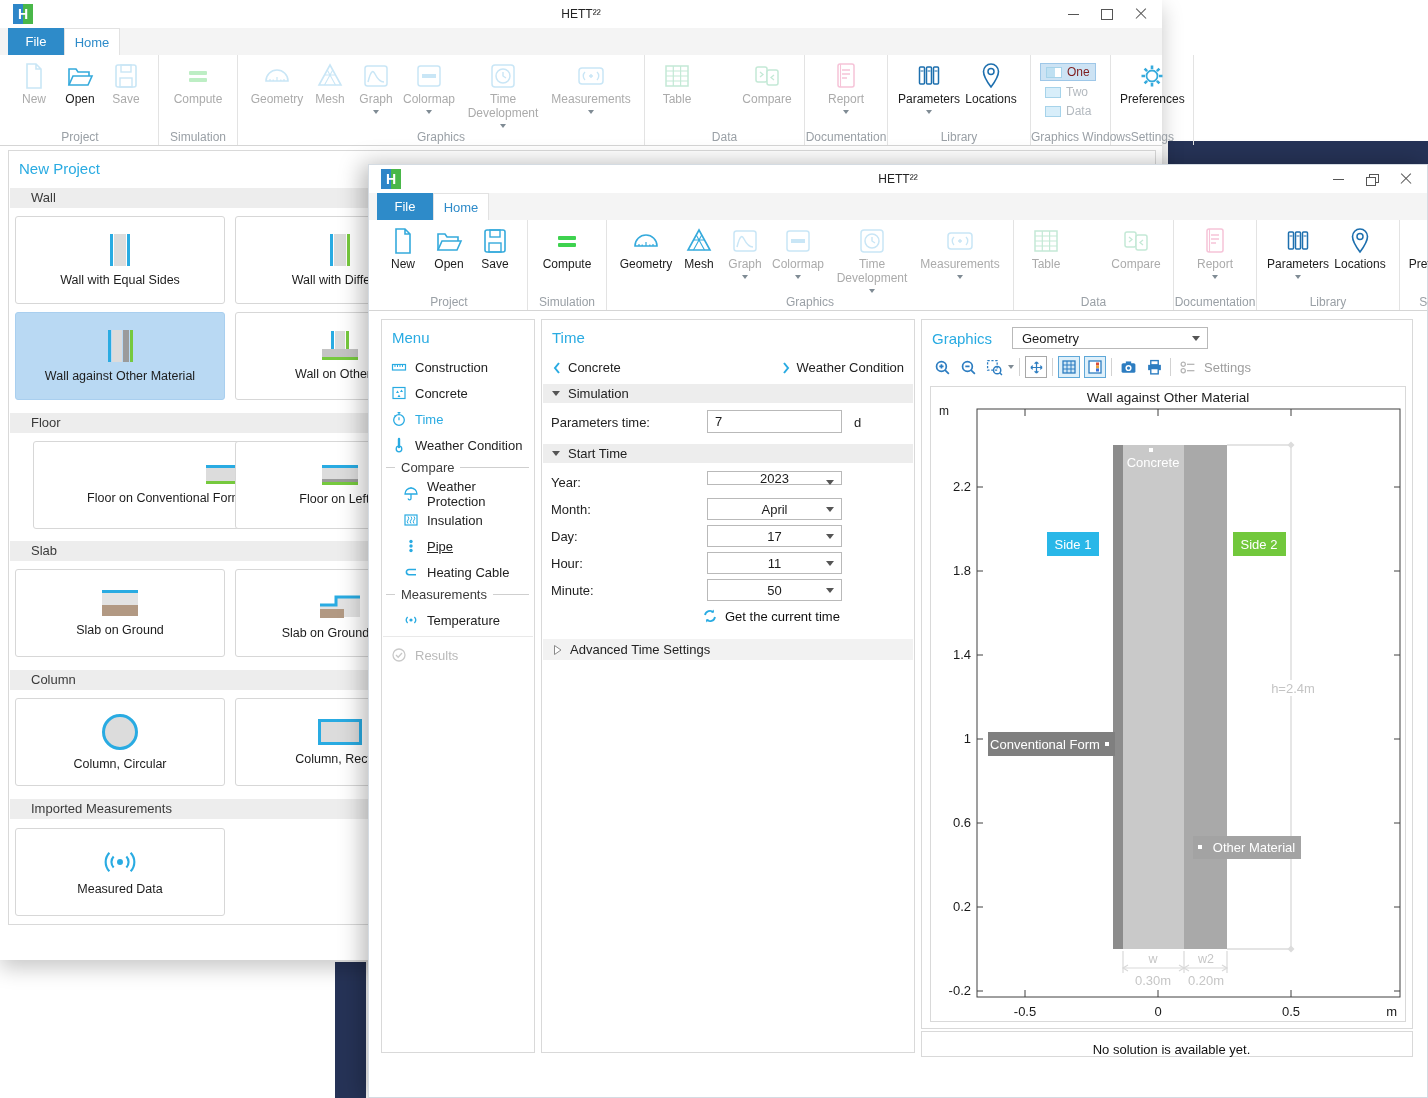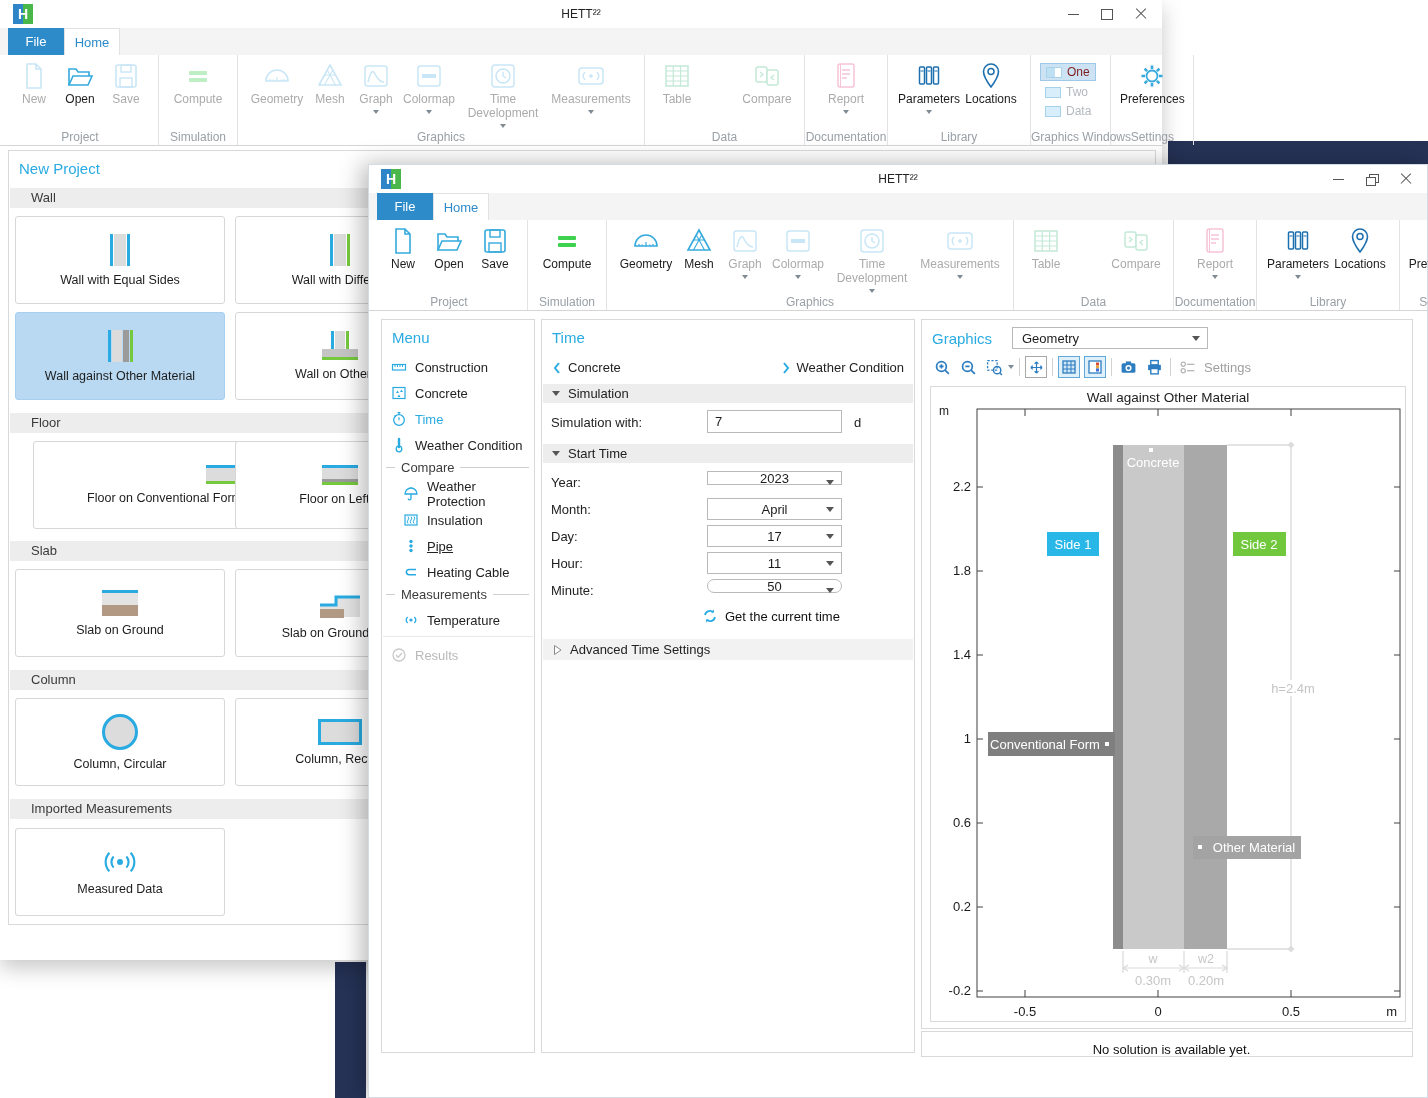--- a/index.html
+++ b/index.html
@@ -733,21 +733,21 @@
       <div class="navrow" style="right:10px;top:40px;">
         <svg width="10" height="14" style="color:#29abe2">
             <use href="#t-chevr"></use>
           </svg>
         <span>Weather Condition</span>
       </div>
       <div class="secbar" style="top:64px;">
           <span class="tri-down"></span>
           <span>Simulation</span>
         </div>
-      <div class="flabel" style="left:9px;top:95px;">Simulation with:</div>
+      <div class="flabel" style="left:9px;top:95px;">Parameters time:</div>
       <div class="fbox inp" style="left:165px;top:90px;width:135px;height:23px;">
           <span>7</span>
         </div>
       <div class="flabel" style="left:312px;top:95px;">d</div>
       <div class="secbar" style="top:124px;">
           <span class="tri-down"></span>
           <span>Start Time</span>
         </div>
       <div class="flabel" style="left:9px;top:155px;">Year:</div>
       <div class="fbox sel" style="left:165px;top:151px;width:135px;height:14px;">
@@ -763,21 +763,21 @@
       <div class="fbox sel" style="left:165px;top:205px;width:135px;height:22px;">
           <span>17</span>
           <span class="selcaret"></span>
         </div>
       <div class="flabel" style="left:9px;top:236px;">Hour:</div>
       <div class="fbox sel" style="left:165px;top:232px;width:135px;height:22px;">
           <span>11</span>
           <span class="selcaret"></span>
         </div>
       <div class="flabel" style="left:9px;top:263px;">Minute:</div>
-      <div class="fbox sel" style="left:165px;top:259px;width:135px;height:14px;border-radius:10px;">
+      <div class="fbox sel" style="left:165px;top:259px;width:135px;height:22px;">
           <span>50</span>
           <span class="selcaret"></span>
         </div>
       <div class="gettime" style="left:160px;top:288px;">
         <svg width="16" height="16" style="color:#29abe2">
             <use href="#t-refresh"></use>
           </svg>
         <span>Get the current time</span>
       </div>
       <div class="secbar" style="top:319px;height:21px;background:#f2f2f2;">

